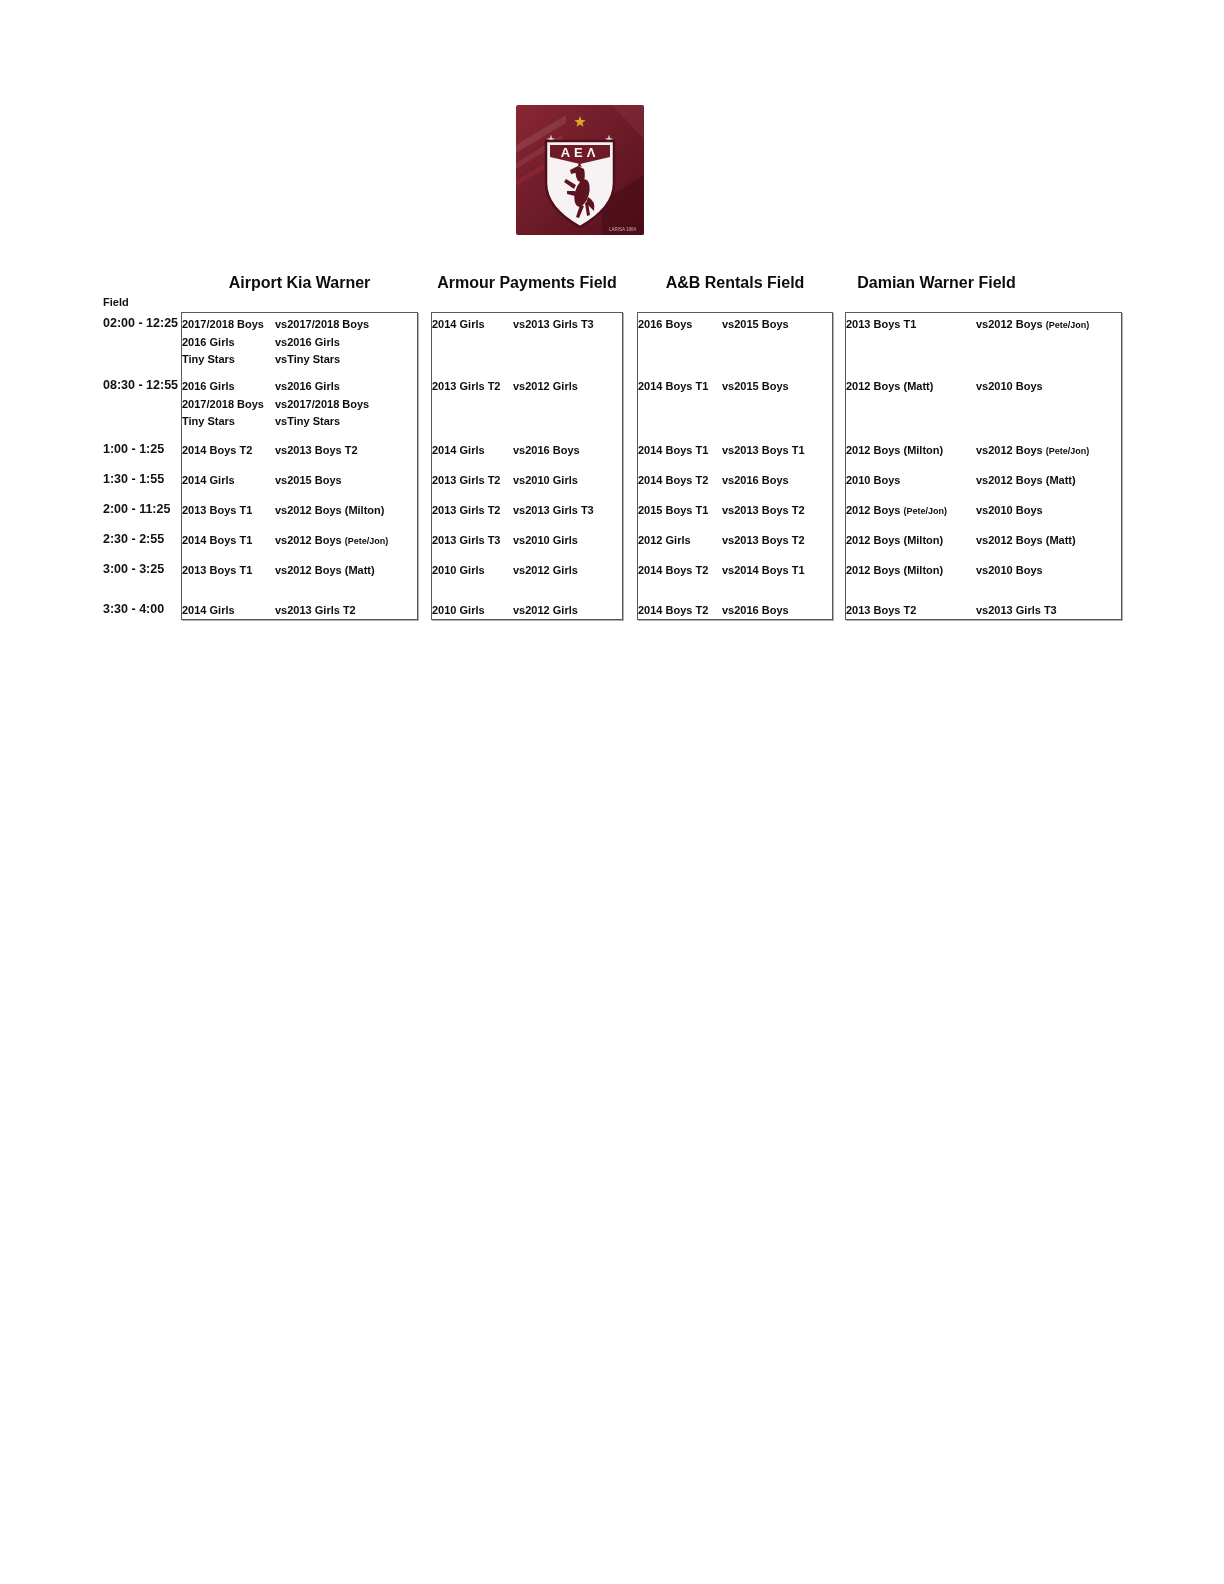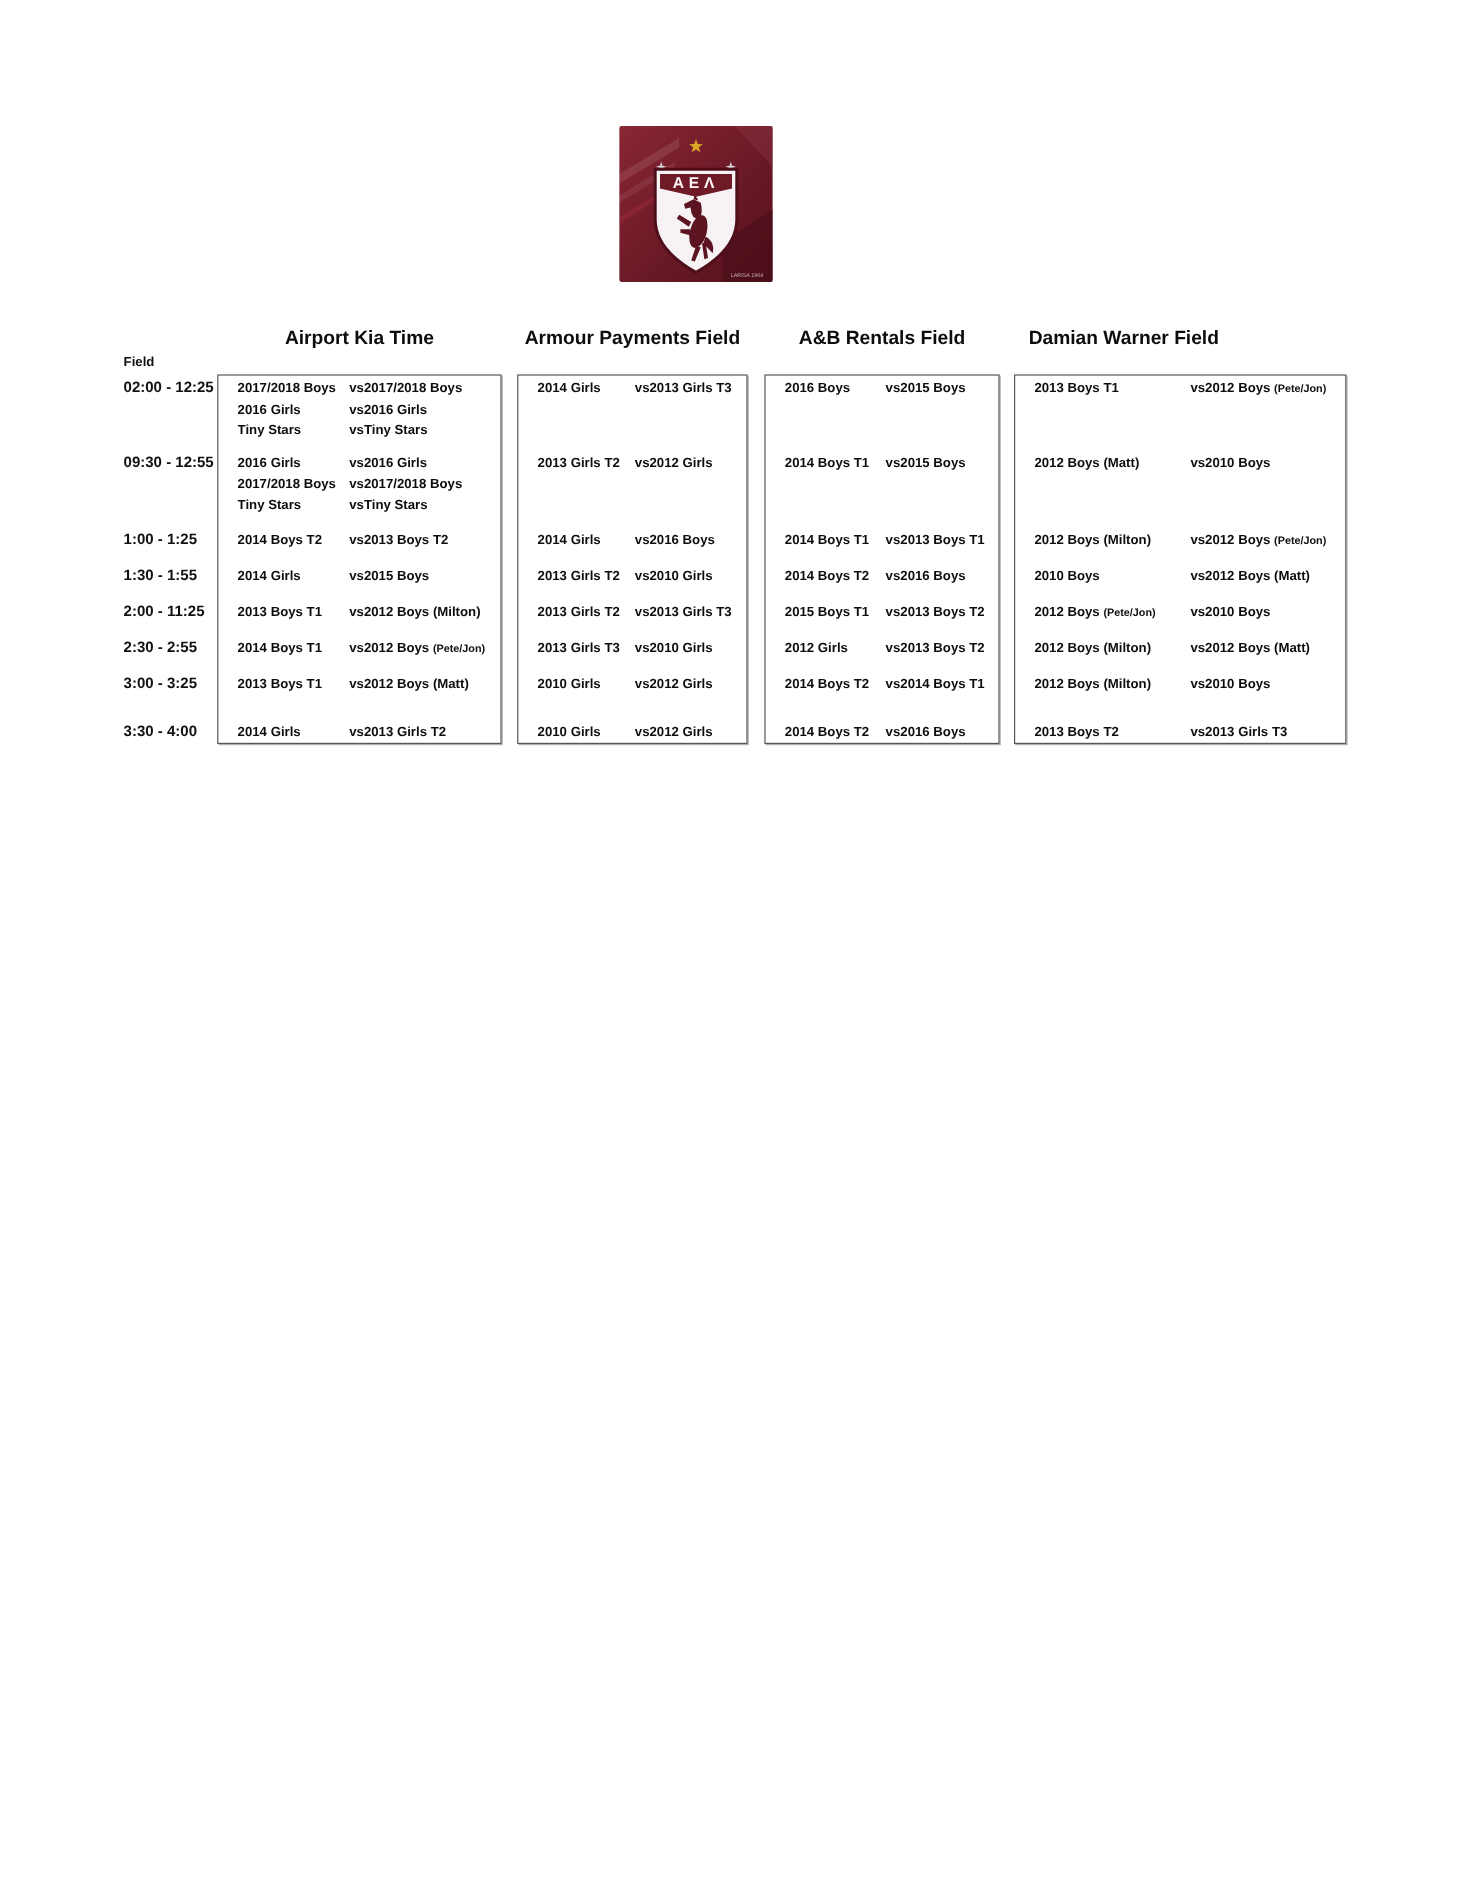--- a/index.html
+++ b/index.html
@@ -17,21 +17,21 @@
   }
   .time-cell {
     position:absolute; left:103px; width:80px; font-size:12.5px; font-weight:bold;
     line-height:17.5px; white-space:nowrap;
   }
   .field-box {
     position:absolute; top:312px; height:308px; background:#ffffff;
     border:1px solid #585858; box-shadow:1px 1px 0 rgba(80,80,80,0.45);
     box-sizing:border-box;
   }
-  .slot { position:absolute; left:16px; right:2px; }
+  .slot { position:absolute; left:0; right:2px; }
   .match {
     display:flex; align-items:baseline; font-size:11px; font-weight:bold;
     line-height:17.5px; white-space:nowrap; color:#0d0d0d;
   }
   .home { flex:none; overflow:hidden; }
   .vs   { flex:none; }
   .away { flex:1; overflow:hidden; }
   .pj   { font-size:9px; font-weight:bold; }
 </style>
 </head>
@@ -78,28 +78,28 @@
         <path d="M8,4 Q16,8 14,18 Q10,14 6,10 Z"></path>
       </g>
     </g>
     <text x="120" y="126" text-anchor="end" font-size="4.5" font-family="Liberation Sans, sans-serif" fill="#e8d4d8" opacity="0.75">LARISA 1964</text>
   </svg>
 
   <div id="time-label">Field</div>
 
   <div id="schedule">
       <div class="time-cell" style="top: 315px;">02:00 - 12:25</div>
-      <div class="time-cell" style="top: 377px;">09:30 - 12:55</div>
+      <div class="time-cell" style="top: 377px;">08:30 - 12:55</div>
       <div class="time-cell" style="top: 441px;">1:00 - 1:25</div>
       <div class="time-cell" style="top: 471px;">1:30 - 1:55</div>
       <div class="time-cell" style="top: 501px;">2:00 - 11:25</div>
       <div class="time-cell" style="top: 531px;">2:30 - 2:55</div>
       <div class="time-cell" style="top: 561px;">3:00 - 3:25</div>
       <div class="time-cell" style="top: 601px;">3:30 - 4:00</div>
-      <div class="field-header" style="left: 169px; width: 261px;">Airport Kia Time</div>
+      <div class="field-header" style="left: 169px; width: 261px;">Airport Kia Warner</div>
       <div class="field-box" style="left: 181px; width: 237px;">
         <div class="slot" style="top: 3px;">
           <div class="match">
             <span class="home" style="width: 93px;">2017/2018 Boys</span>
             <span class="vs">vs</span>
             <span class="away">2017/2018 Boys</span>
           </div>
           <div class="match">
             <span class="home" style="width: 93px;">2016 Girls</span>
             <span class="vs">vs</span>

